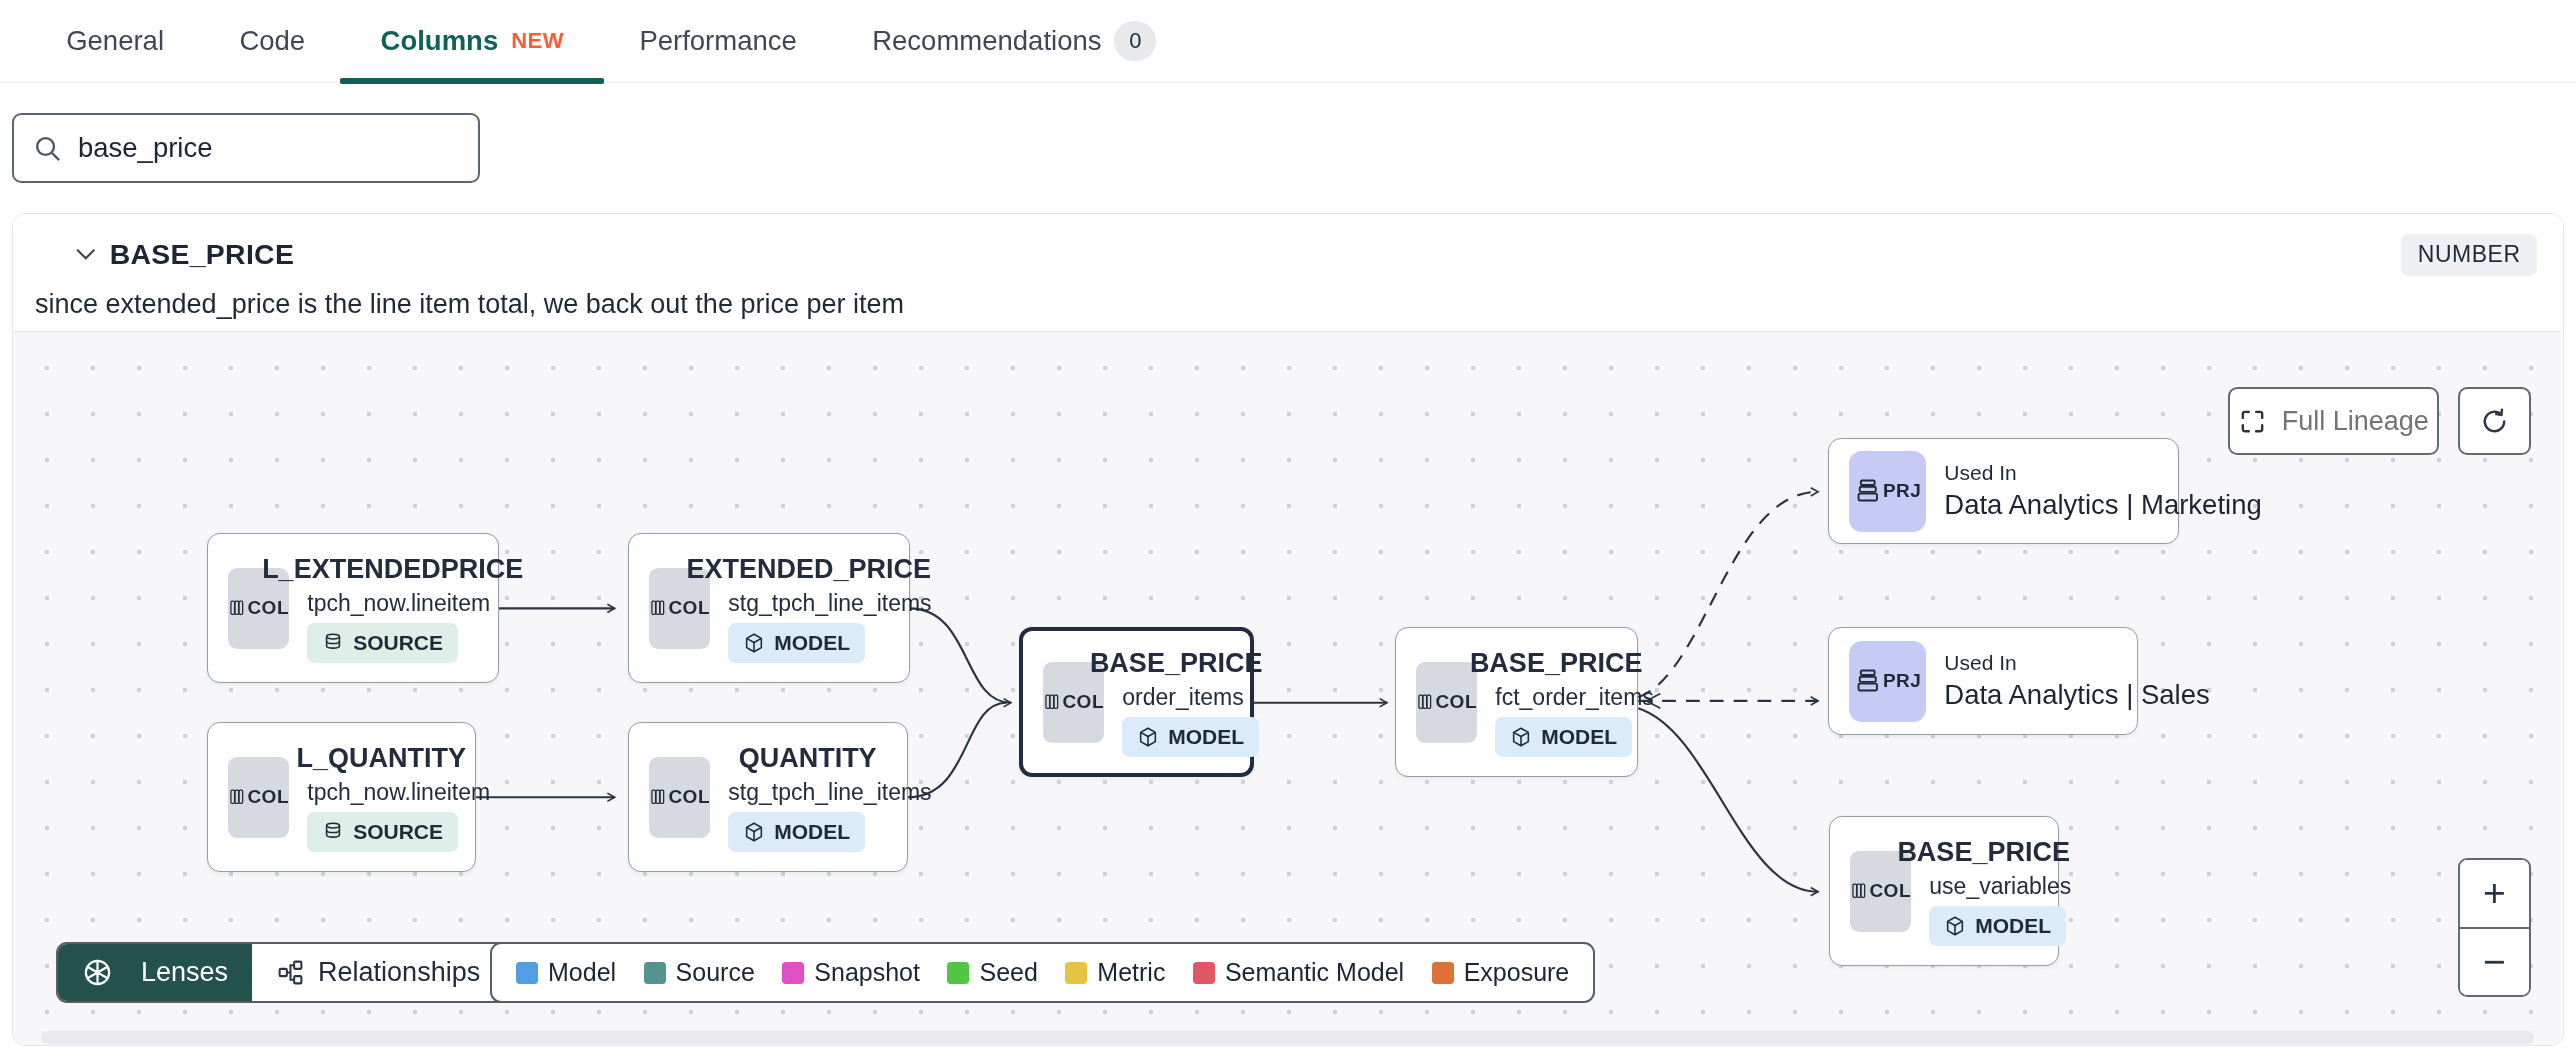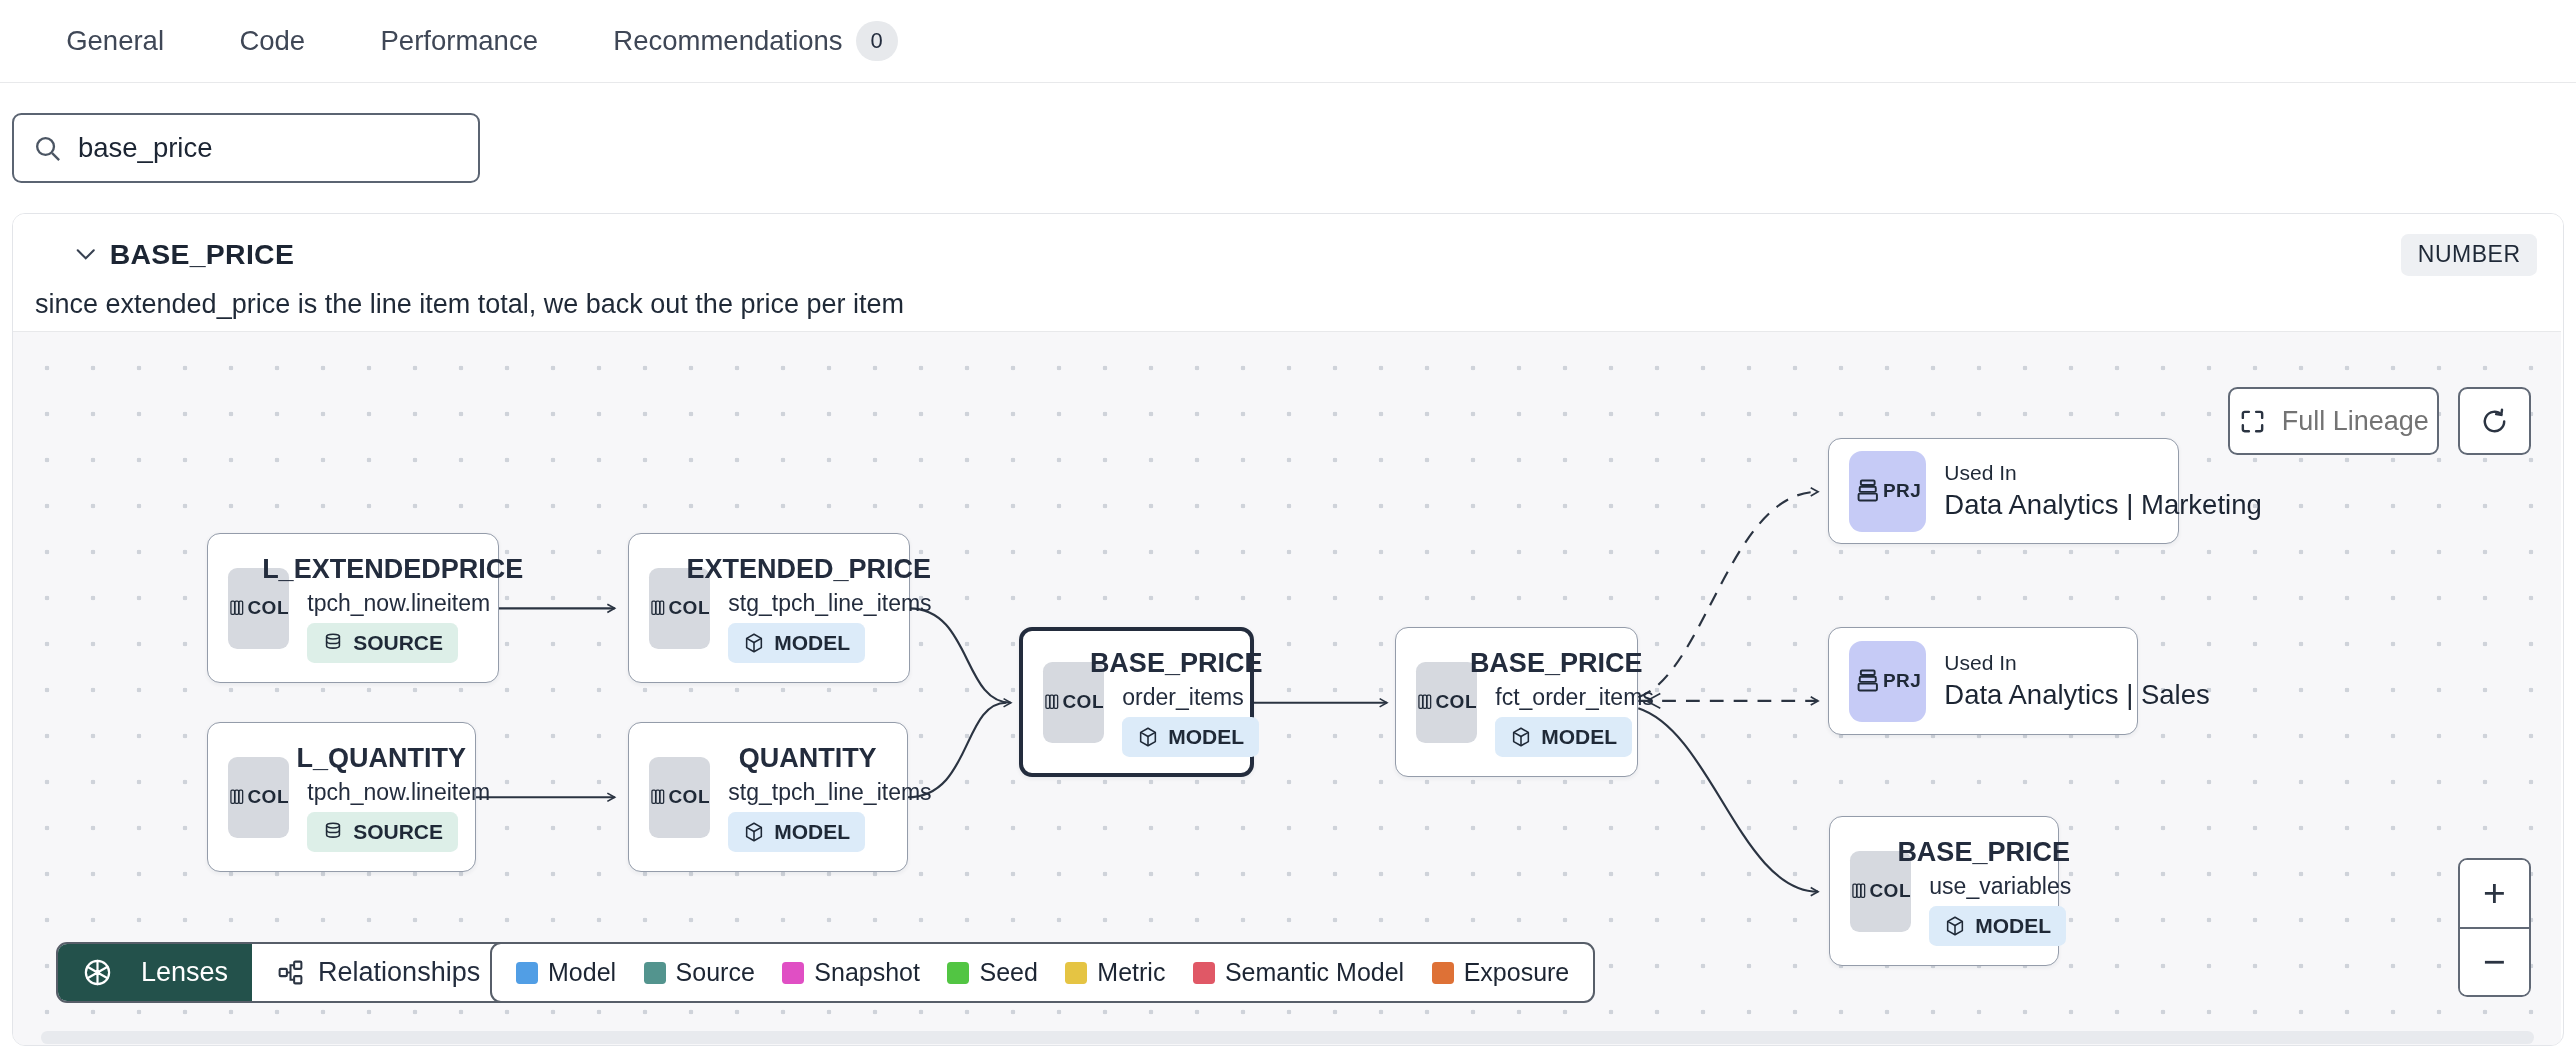--- a/index.html
+++ b/index.html
@@ -102,20 +102,24 @@
 
 <div class="stage">
 
   <nav class="tabbar">
     <div class="tab">
       <span>General</span>
     </div>
     <div class="tab">
       <span>Code</span>
     </div>
+    <div class="tab active">
+      <span>Columns</span>
+      <span class="new">NEW</span>
+    </div>
     <div class="tab">
       <span>Performance</span>
     </div>
     <div class="tab">
       <span>Recommendations</span>
       <span class="count">0</span>
     </div>
   </nav>
 
   <div class="search">

